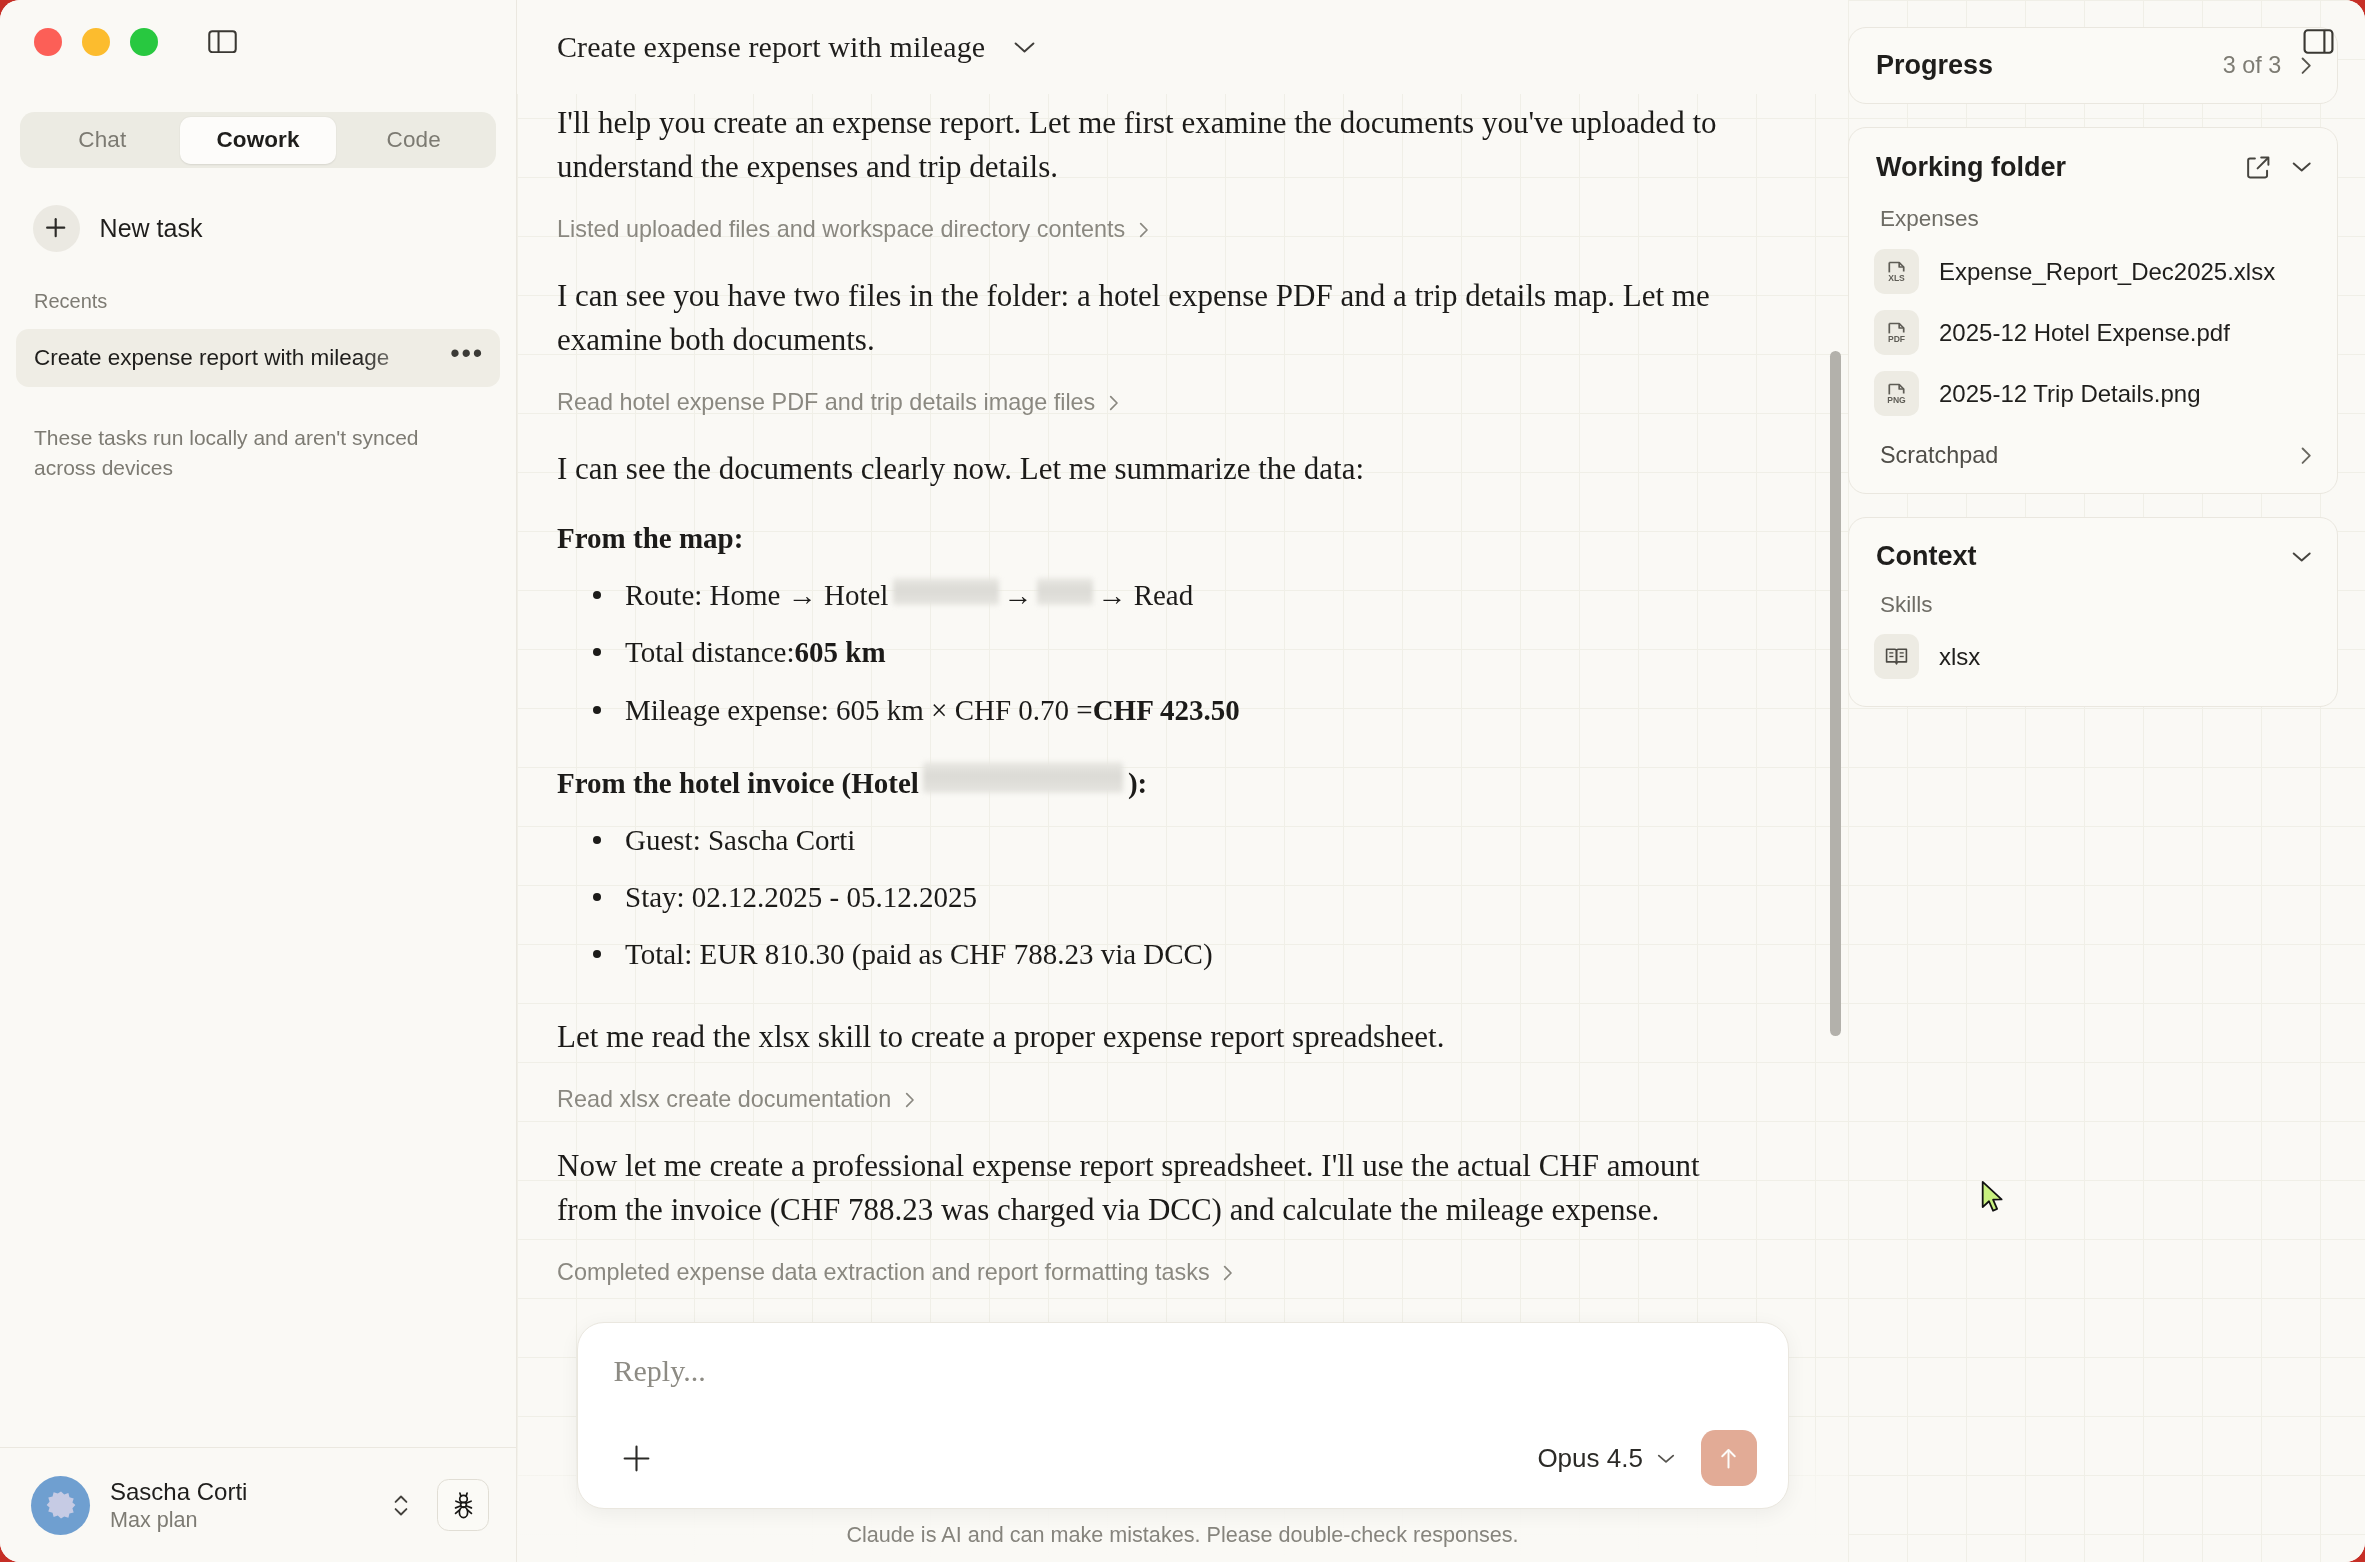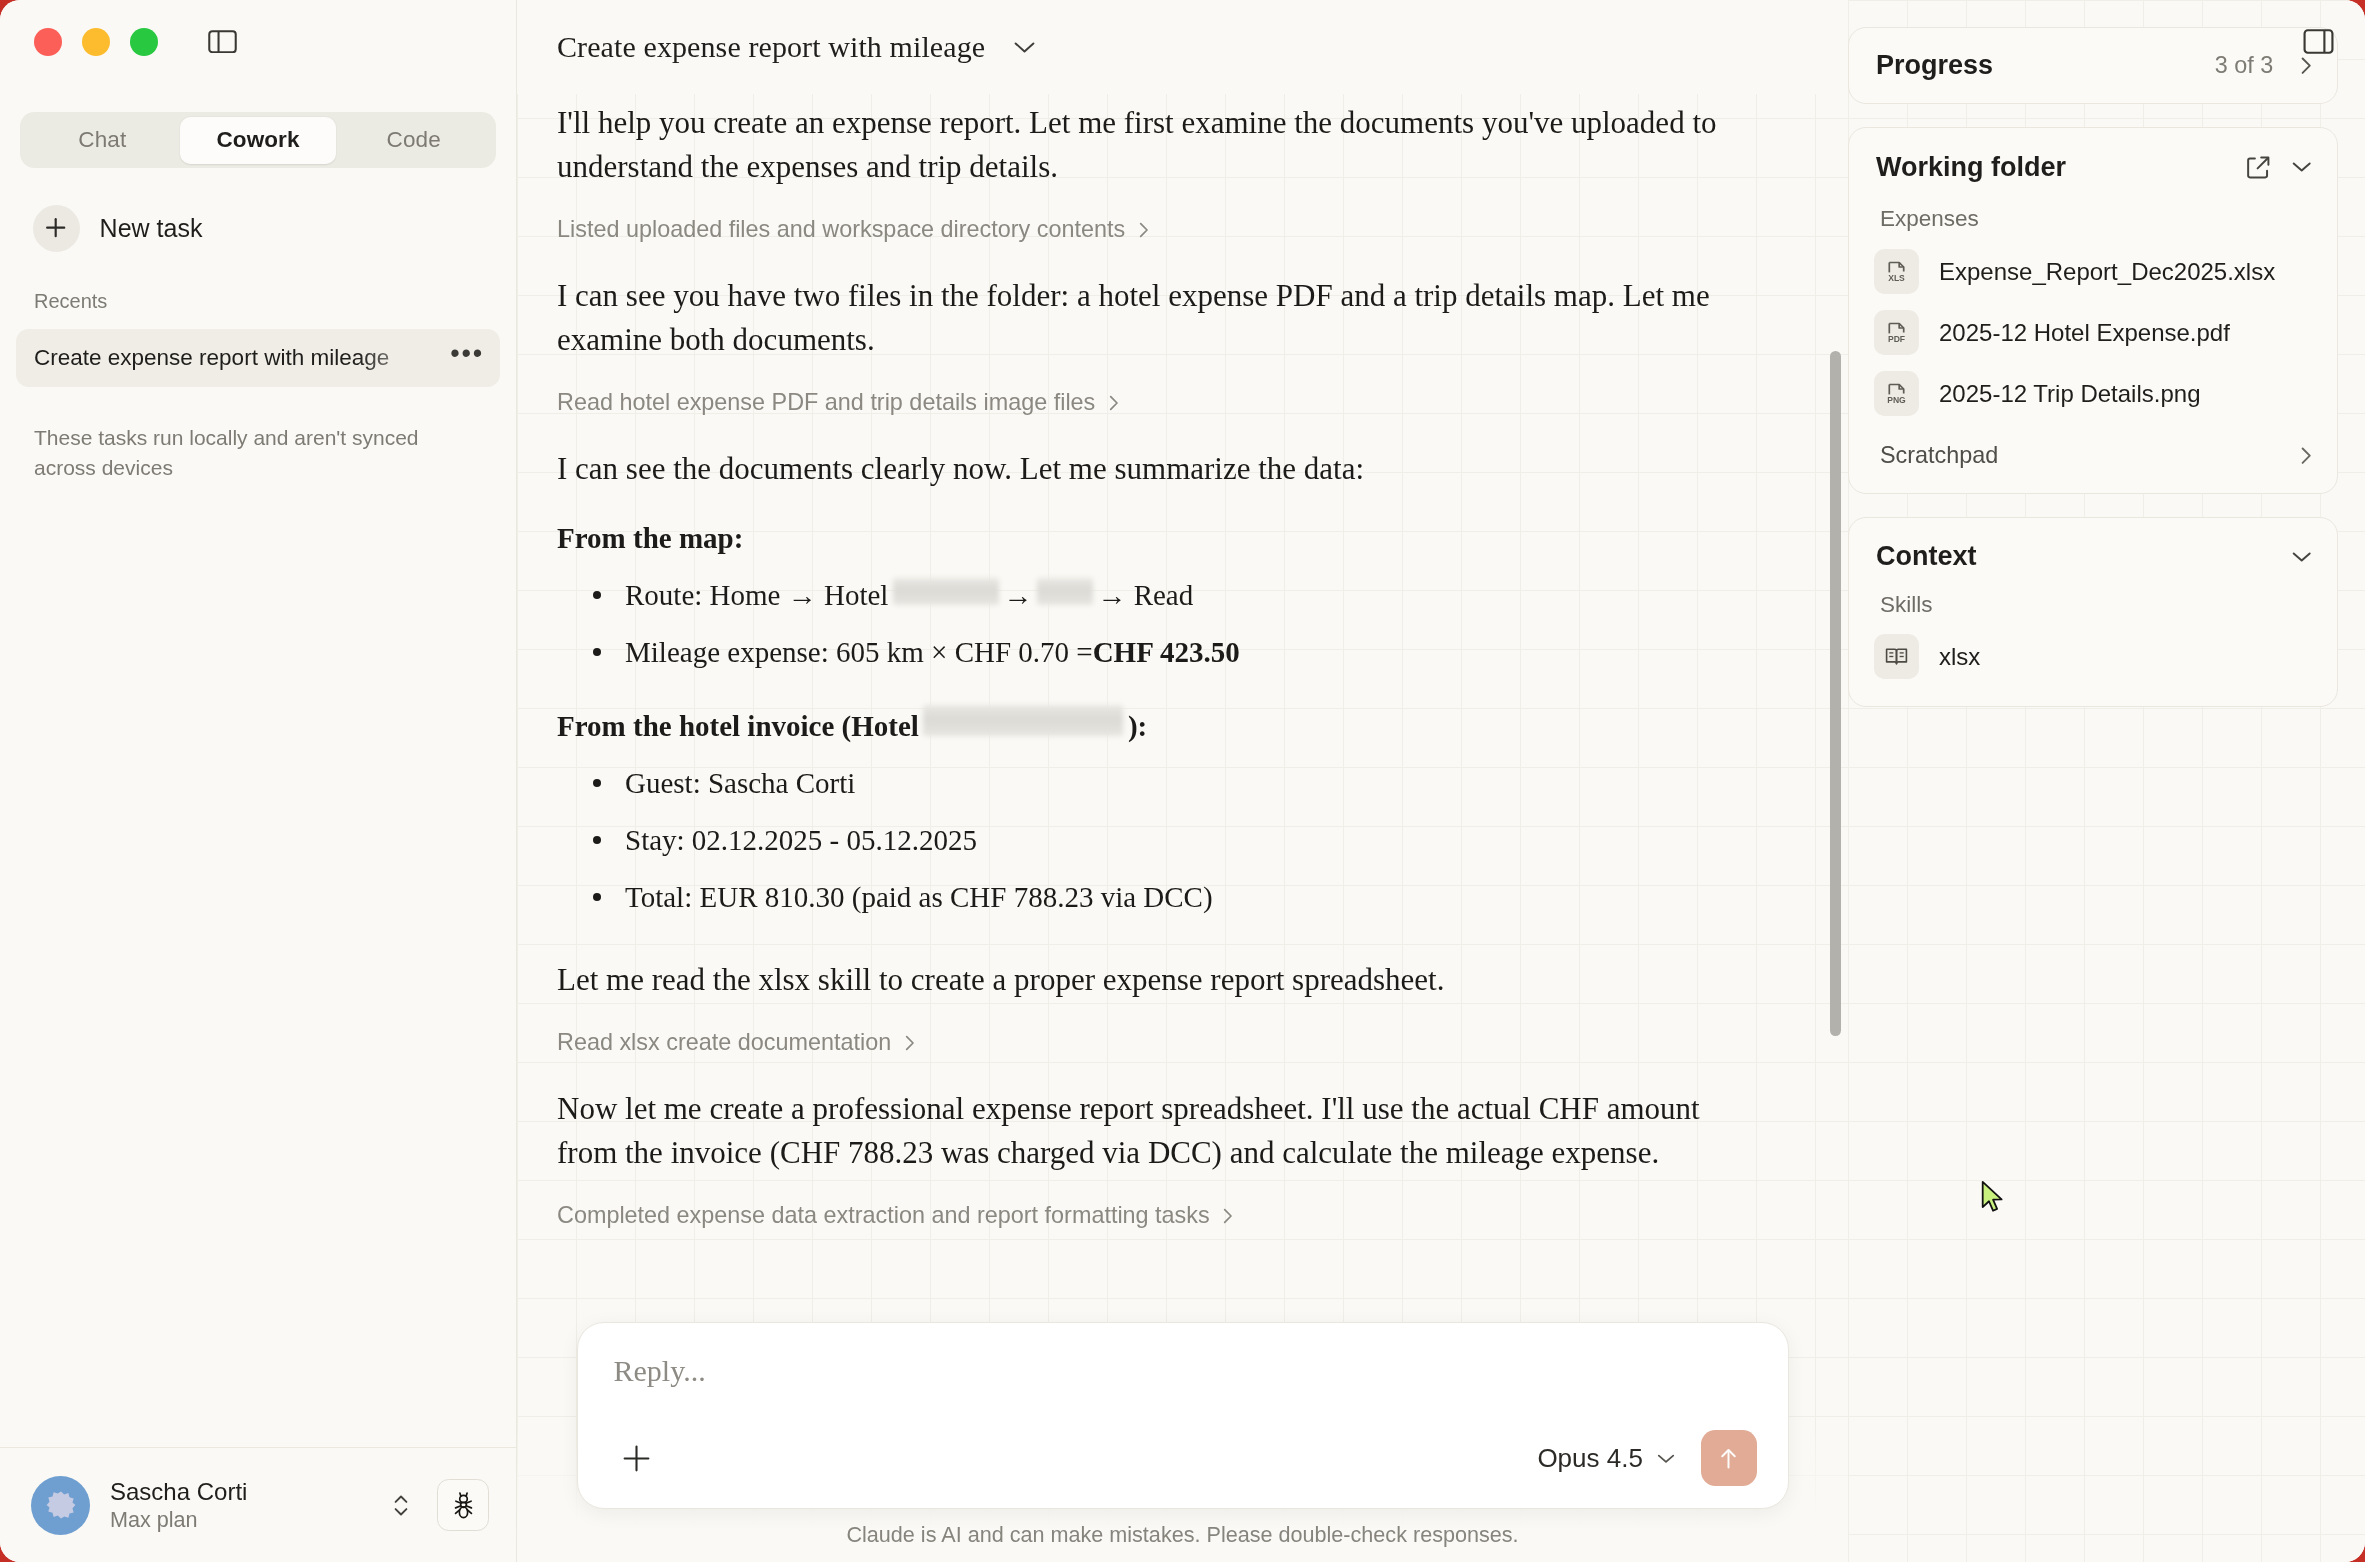--- a/index.html
+++ b/index.html
@@ -363,21 +363,21 @@
     border-radius: 18px;
     margin-bottom: 23.4px;
   }
   .card.progress {
     height: 77px;
     display: flex; align-items: center;
     padding: 0 23.4px 0 27px;
     cursor: pointer;
   }
   .card-title { font-size: 27px; font-weight: 700; color: #1f1e1c; flex: 1; }
-  .count { font-size: 23.4px; color: #7d7b73; margin-right: 26px; }
+  .count { font-size: 23.4px; color: #7d7b73; margin-right: 18px; }
   .wf-head {
     display: flex; align-items: center;
     padding: 23.4px 23.4px 9px 27px;
     gap: 18px;
   }
   .wf-head .card-title { flex: 1; }
   .icon-btn { cursor: pointer; display: flex; align-items: center; justify-content: center; color: #46443f; }
   .group-lbl {
     font-size: 22.5px; color: #6e6c65;
     padding: 14.4px 0 9px 31px;
@@ -538,20 +538,24 @@
         </h3>
         <ul class="blist">
           <li>
             <span>Route: Home → Hotel </span>
               <span class="redact" style="width:106px"></span>
               <span> → </span>
               <span class="redact" style="width:56px"></span>
               <span> → Read</span>
           </li>
           <li>
+            <span>Total distance: </span>
+              <b class="em">605 km</b>
+          </li>
+          <li>
             <span>Mileage expense: 605 km × CHF 0.70 = </span>
               <b class="em">CHF 423.50</b>
           </li>
         </ul>
 
         <h3 class="sec-head">
           <span>From the hotel invoice (Hotel </span>
             <span class="redact" style="width:200px;height:31px"></span>
             <span>):</span>
         </h3>

